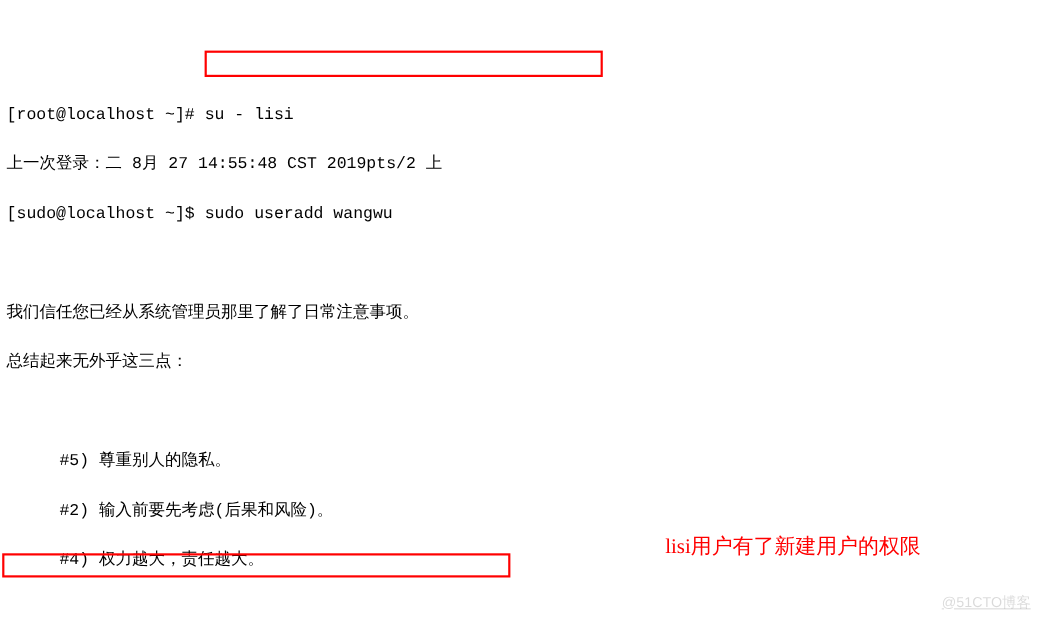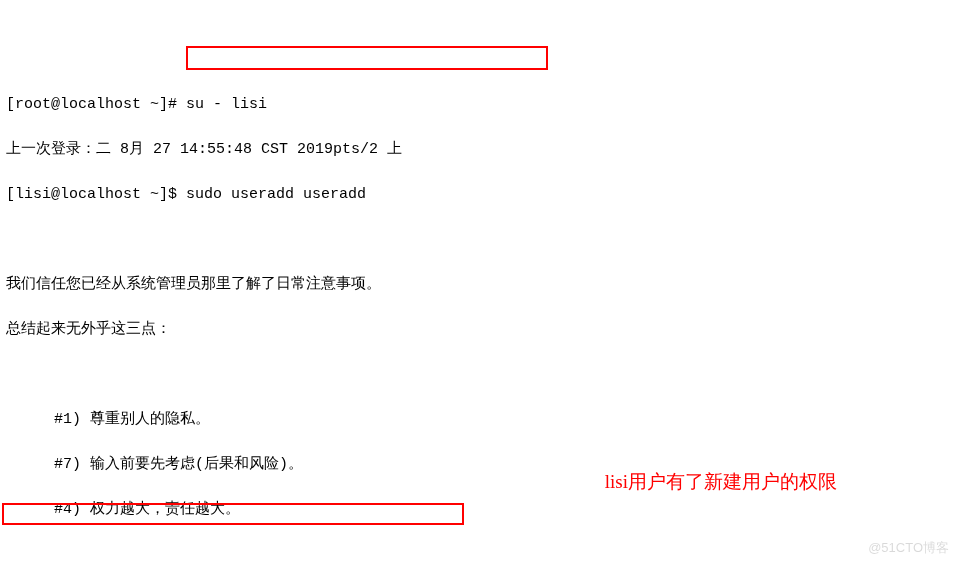--- a/index.html
+++ b/index.html
@@ -20,48 +20,49 @@
     .red-box-1 {
       position: absolute;
       border: 2px solid #ff0000;
       pointer-events: none;
     }
     .box-a { left: 186px; top: 46px; width: 362px; height: 24px; }
     .box-b { left: 2px; top: 503px; width: 462px; height: 22px; }
     .annotation {
       position: absolute;
       right: 120px;
-      top: 468px;
+      top: 484px;
       color: #ff0000;
       font-family: "SimSun", "Songti SC", serif;
       font-size: 19px;
     }
     .watermark {
       position: absolute;
-      right: 8px;
+      right: 20px;
       bottom: 6px;
       color: rgba(0,0,0,0.15);
       font-size: 13px;
       font-family: sans-serif;
+      text-decoration: underline;
     }
   </style>
 </head>
 <body>
 
 
 
 <span class="line">[root@localhost ~]# su - lisi</span>
 <span class="line">上一次登录：二 8月 27 14:55:48 CST 2019pts/2 上</span>
-<span class="line">[lisi@localhost ~]$ sudo useradd useradd</span>
+<span class="line">[sudo@localhost ~]$ sudo useradd wangwu</span>
 <span class="line"></span>
 <span class="line">我们信任您已经从系统管理员那里了解了日常注意事项。</span>
 <span class="line">总结起来无外乎这三点：</span>
 <span class="line"></span>
-<span class="line indent">#1) 尊重别人的隐私。</span>
-<span class="line indent">#7) 输入前要先考虑(后果和风险)。</span>
+<span class="line indent">#5) 尊重别人的隐私。</span>
+<span class="line indent">#2) 输入前要先考虑(后果和风险)。</span>
 <span class="line indent">#4) 权力越大，责任越大。</span>
 <span class="line"></span>
 
 
 
 
 
 
 
 

